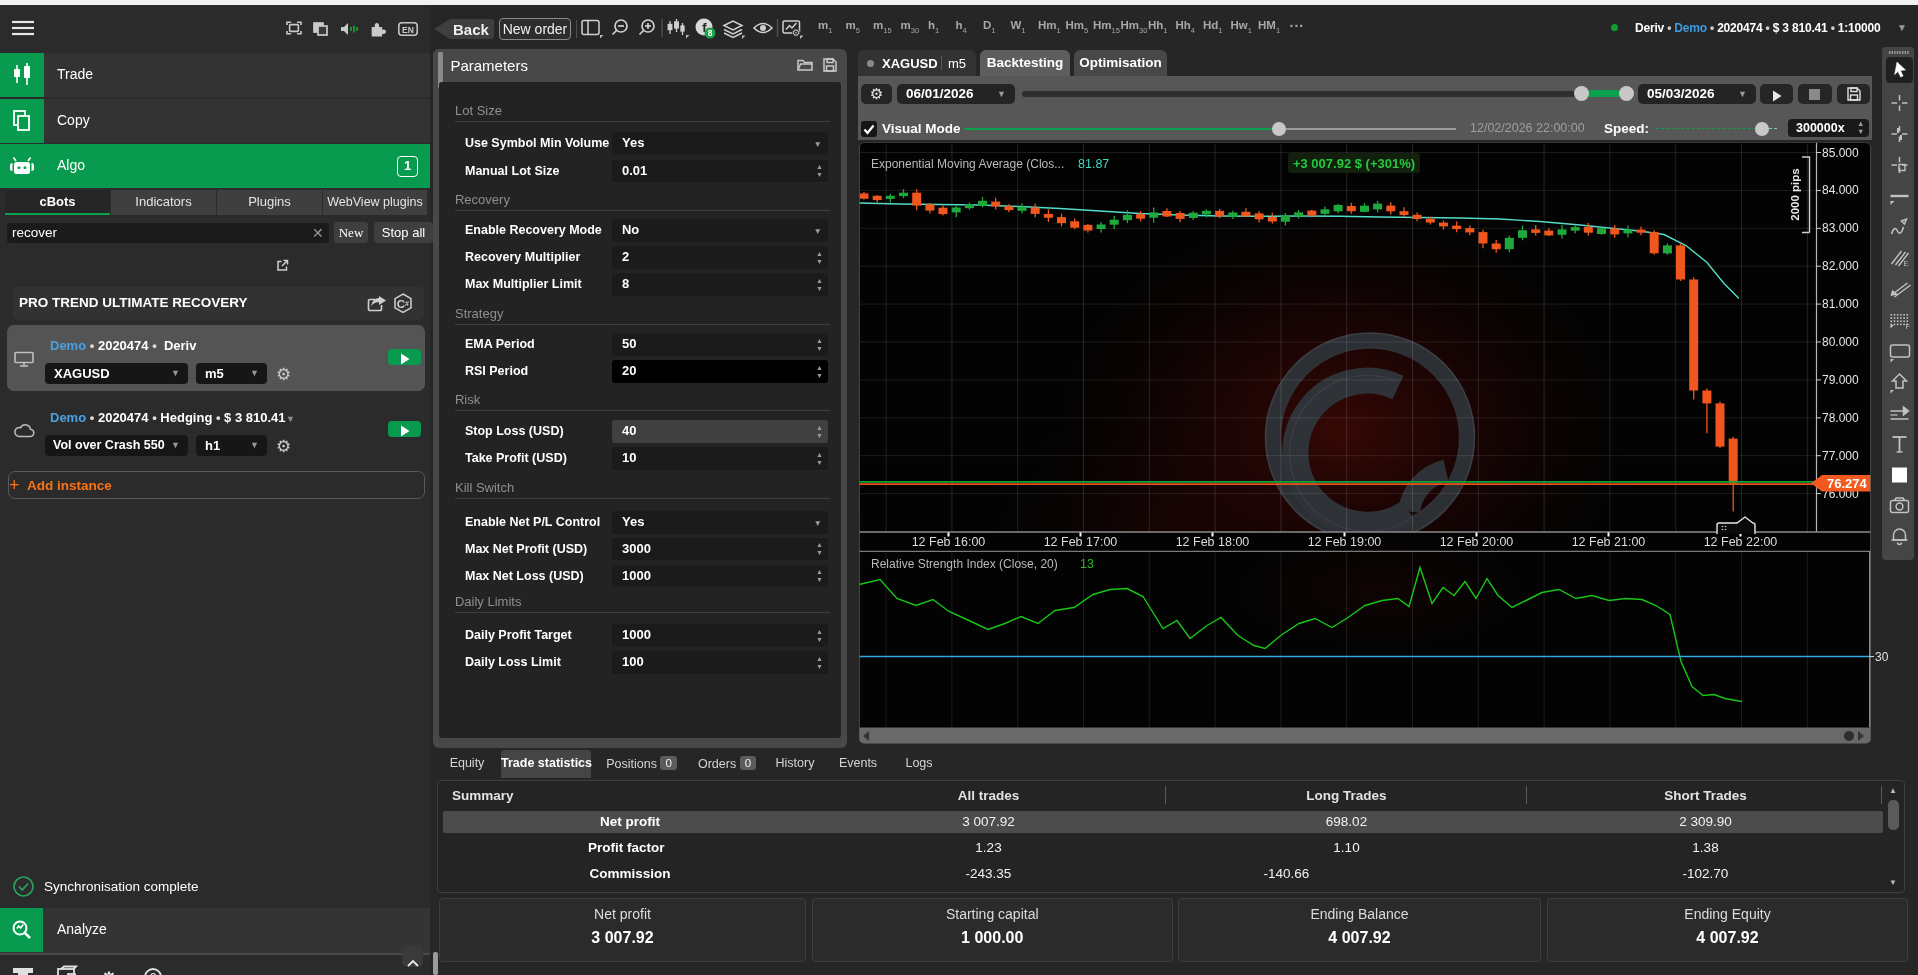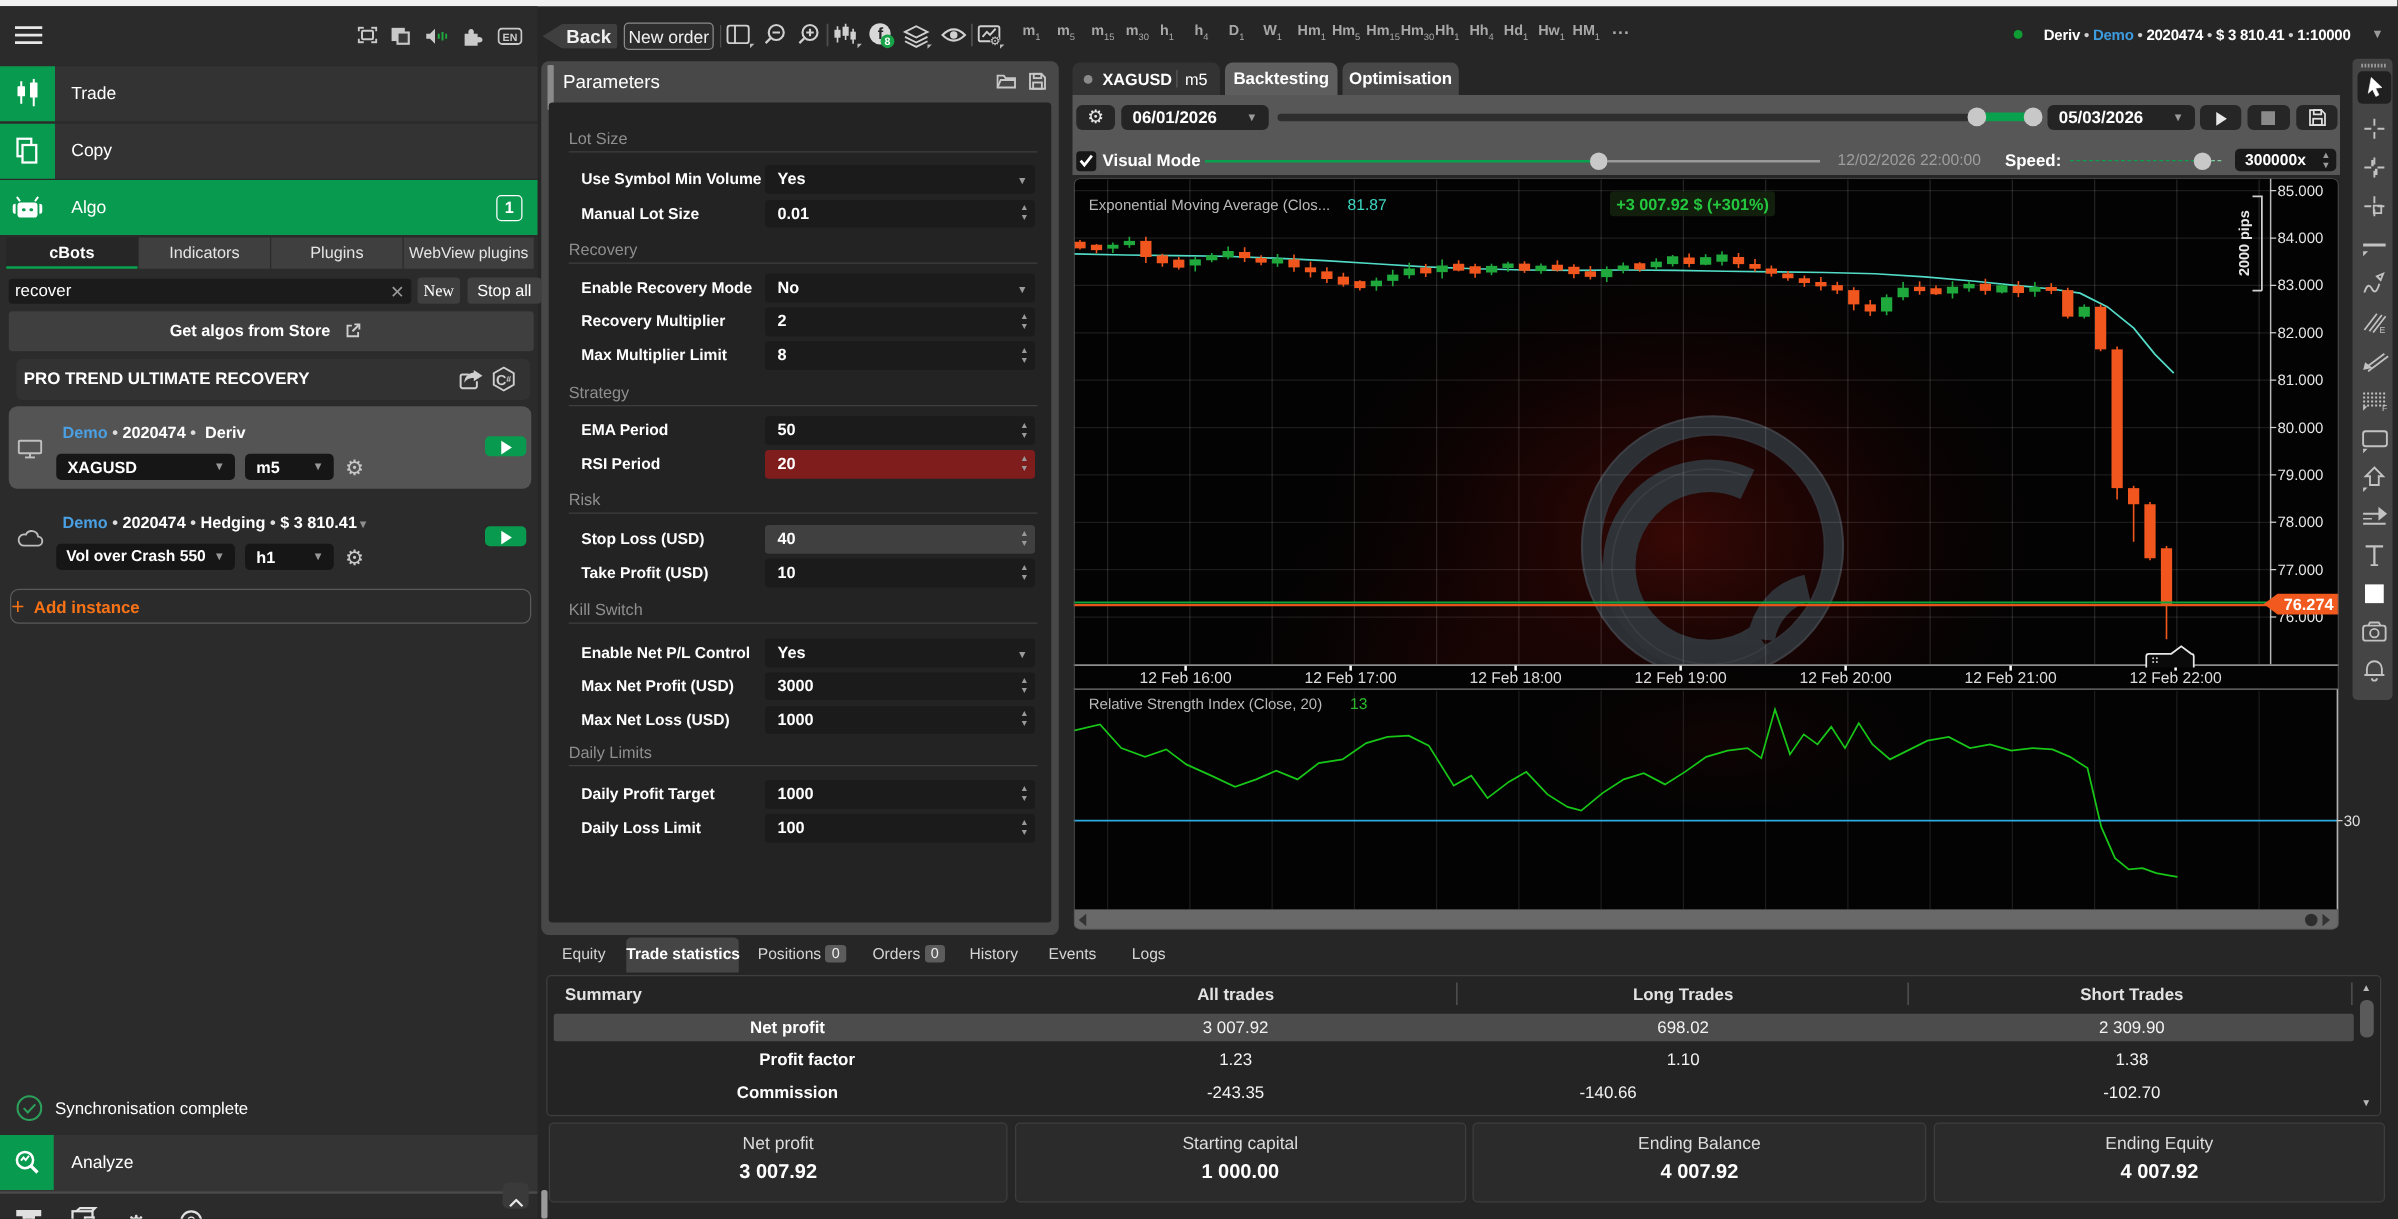--- a/index.html
+++ b/index.html
@@ -90,21 +90,20 @@
   <div class="abs" style="left:5px;top:185px;width:105px;height:25.5px;background:#262626;border-bottom:2.5px solid #0aa14e;color:#fff;font-weight:bold;font-size:13px;text-align:center;line-height:23px;">cBots</div>
   <div class="abs" style="left:111px;top:185px;width:105px;height:25.5px;background:#3f3f3f;color:#e4e4e4;font-size:13px;text-align:center;line-height:24px;">Indicators</div>
   <div class="abs" style="left:217px;top:185px;width:105px;height:25.5px;background:#3f3f3f;color:#e4e4e4;font-size:13px;text-align:center;line-height:24px;">Plugins</div>
   <div class="abs" style="left:323px;top:185px;width:104px;height:25.5px;background:#3f3f3f;color:#e4e4e4;font-size:12.5px;text-align:center;line-height:24px;">WebView plugins</div>
 
   <div class="abs" style="left:7px;top:218px;width:322px;height:20px;background:#1b1b1b;border-radius:3px;color:#fff;font-size:13.5px;line-height:20px;padding-left:5px;">recover</div>
   <div class="abs" style="left:312px;top:218px;color:#999;font-size:14px;line-height:20px;">✕</div>
   <div class="abs" style="left:334px;top:217px;width:34px;height:21.5px;background:#3f3f3f;border-radius:3px;color:#fff;font-size:13px;text-align:center;line-height:21px;font-family:Liberation Serif, serif;">New</div>
   <div class="abs" style="left:374px;top:217px;width:59px;height:21.5px;background:#3f3f3f;border-radius:3px;color:#fff;font-size:13px;text-align:center;line-height:21px;">Stop all</div>
 
-  <div class="abs" style="left:7px;top:244px;width:420px;height:32px;background:#3f3f3f;border-radius:3px;color:#fff;font-weight:bold;font-size:13px;text-align:center;line-height:32px;padding-right:34px;">Get algos from Store</div>
   <div class="abs" style="left:276px;top:253px;"><svg width="13" height="13" viewBox="0 0 13 13">
         <g stroke="#cfcfcf" stroke-width="1.5" fill="none">
           <path d="M5.5 2.5 H2 V11 H10.5 V7.5"></path>
           <path d="M7.5 1.5 H11.5 V5.5"></path>
           <line x1="11" y1="2" x2="6" y2="7"></line>
         </g>
       </svg></div>
 
   <div class="abs" style="left:13px;top:282px;width:411px;height:33px;background:#323232;border-radius:5px;"></div>
   <div class="abs" style="left:19px;top:290px;color:#fff;font-weight:bold;font-size:13.5px;">PRO TREND ULTIMATE RECOVERY</div>
@@ -217,21 +216,21 @@
       <div class="abs" style="left:173.4px;top:137px;width:216px;height:22.5px;background:#1b1b1b;border-radius:3px;color:#fff;font-weight:bold;font-size:13px;line-height:22.5px;padding-left:10px;">No<span class="abs" style="right:6px;top:7.5px;line-height:8px;color:#9a9a9a;font-size:8.5px;">▼</span></div>
       <div class="abs" style="left:26.4px;top:164px;color:#fff;font-weight:bold;font-size:12.5px;line-height:22.5px;">Recovery Multiplier</div>
       <div class="abs" style="left:173.4px;top:164px;width:216px;height:22.5px;background:#1b1b1b;border-radius:3px;color:#fff;font-weight:bold;font-size:13px;line-height:22.5px;padding-left:10px;">2<span class="abs" style="right:5px;top:3.5px;color:#9a9a9a;font-size:7px;line-height:8px;">▲<br>▼</span></div>
       <div class="abs" style="left:26.4px;top:191px;color:#fff;font-weight:bold;font-size:12.5px;line-height:22.5px;">Max Multiplier Limit</div>
       <div class="abs" style="left:173.4px;top:191px;width:216px;height:22.5px;background:#1b1b1b;border-radius:3px;color:#fff;font-weight:bold;font-size:13px;line-height:22.5px;padding-left:10px;">8<span class="abs" style="right:5px;top:3.5px;color:#9a9a9a;font-size:7px;line-height:8px;">▲<br>▼</span></div>
       <div class="abs" style="left:16.4px;top:223.5px;color:#8f8f8f;font-size:13px;">Strategy</div>
       <div class="abs" style="left:16.4px;top:241.5px;width:375px;height:1px;background:#3f3f3f;"></div>
       <div class="abs" style="left:26.4px;top:251px;color:#fff;font-weight:bold;font-size:12.5px;line-height:22.5px;">EMA Period</div>
       <div class="abs" style="left:173.4px;top:251px;width:216px;height:22.5px;background:#1b1b1b;border-radius:3px;color:#fff;font-weight:bold;font-size:13px;line-height:22.5px;padding-left:10px;">50<span class="abs" style="right:5px;top:3.5px;color:#9a9a9a;font-size:7px;line-height:8px;">▲<br>▼</span></div>
       <div class="abs" style="left:26.4px;top:278px;color:#fff;font-weight:bold;font-size:12.5px;line-height:22.5px;">RSI Period</div>
-      <div class="abs" style="left:173.4px;top:278px;width:216px;height:22.5px;background:#7f1d1d;border-radius:3px;color:#fff;font-weight:bold;font-size:13px;line-height:22.5px;padding-left:10px;">20<span class="abs" style="right:5px;top:3.5px;color:#9a9a9a;font-size:7px;line-height:8px;">▲<br>▼</span></div>
+      <div class="abs" style="left:173.4px;top:278px;width:216px;height:22.5px;background:#000000;border-radius:3px;color:#fff;font-weight:bold;font-size:13px;line-height:22.5px;padding-left:10px;">20<span class="abs" style="right:5px;top:3.5px;color:#9a9a9a;font-size:7px;line-height:8px;">▲<br>▼</span></div>
       <div class="abs" style="left:16.4px;top:310px;color:#8f8f8f;font-size:13px;">Risk</div>
       <div class="abs" style="left:16.4px;top:328px;width:375px;height:1px;background:#3f3f3f;"></div>
       <div class="abs" style="left:26.4px;top:338px;color:#fff;font-weight:bold;font-size:12.5px;line-height:22.5px;">Stop Loss (USD)</div>
       <div class="abs" style="left:173.4px;top:338px;width:216px;height:22.5px;background:#404040;border-radius:3px;color:#fff;font-weight:bold;font-size:13px;line-height:22.5px;padding-left:10px;">40<span class="abs" style="right:5px;top:3.5px;color:#9a9a9a;font-size:7px;line-height:8px;">▲<br>▼</span></div>
       <div class="abs" style="left:26.4px;top:365px;color:#fff;font-weight:bold;font-size:12.5px;line-height:22.5px;">Take Profit (USD)</div>
       <div class="abs" style="left:173.4px;top:365px;width:216px;height:22.5px;background:#1b1b1b;border-radius:3px;color:#fff;font-weight:bold;font-size:13px;line-height:22.5px;padding-left:10px;">10<span class="abs" style="right:5px;top:3.5px;color:#9a9a9a;font-size:7px;line-height:8px;">▲<br>▼</span></div>
       <div class="abs" style="left:16.4px;top:398px;color:#8f8f8f;font-size:13px;">Kill Switch</div>
       <div class="abs" style="left:16.4px;top:416px;width:375px;height:1px;background:#3f3f3f;"></div>
       <div class="abs" style="left:26.4px;top:429px;color:#fff;font-weight:bold;font-size:12.5px;line-height:22.5px;">Enable Net P/L Control</div>
       <div class="abs" style="left:173.4px;top:429px;width:216px;height:22.5px;background:#1b1b1b;border-radius:3px;color:#fff;font-weight:bold;font-size:13px;line-height:22.5px;padding-left:10px;">Yes<span class="abs" style="right:6px;top:7.5px;line-height:8px;color:#9a9a9a;font-size:8.5px;">▼</span></div>
@@ -760,21 +759,21 @@
 <div class="abs" style="left:1278px;top:788px;width:137px;color:#e2e2e2;font-size:13.5px;font-weight:bold;text-align:center;">Long Trades</div>
 <div class="abs" style="left:1637px;top:788px;width:137px;color:#e2e2e2;font-size:13.5px;font-weight:bold;text-align:center;">Short Trades</div>
 <div class="abs" style="left:1165px;top:786px;width:1px;height:18px;background:#5a5a5a;"></div>
 <div class="abs" style="left:1526px;top:786px;width:1px;height:18px;background:#5a5a5a;"></div>
 <div class="abs" style="left:1881px;top:786px;width:1px;height:18px;background:#5a5a5a;"></div>
 <div class="abs" style="left:443px;top:810.5px;width:1440px;height:22px;background:#4c4c4c;border-radius:2px;"></div>
 <div class="abs" style="left:560px;top:813.5px;width:140px;color:#fff;font-size:13.5px;font-weight:bold;text-align:center;">Net profit</div>
 <div class="abs" style="left:920px;top:813.5px;width:137px;color:#f2f2f2;font-size:13.5px;text-align:center;">3 007.92</div>
 <div class="abs" style="left:1278px;top:813.5px;width:137px;color:#f2f2f2;font-size:13.5px;text-align:center;">698.02</div>
 <div class="abs" style="left:1637px;top:813.5px;width:137px;color:#f2f2f2;font-size:13.5px;text-align:center;">2 309.90</div>
-<div class="abs" style="left:544px;top:839.5px;width:140px;color:#fff;font-size:13.5px;font-weight:bold;text-align:right;">Profit factor</div>
+<div class="abs" style="left:588px;top:839.5px;width:140px;color:#fff;font-size:13.5px;font-weight:bold;text-align:left;">Profit factor</div>
 <div class="abs" style="left:920px;top:839.5px;width:137px;color:#f2f2f2;font-size:13.5px;text-align:center;">1.23</div>
 <div class="abs" style="left:1278px;top:839.5px;width:137px;color:#f2f2f2;font-size:13.5px;text-align:center;">1.10</div>
 <div class="abs" style="left:1637px;top:839.5px;width:137px;color:#f2f2f2;font-size:13.5px;text-align:center;">1.38</div>
 <div class="abs" style="left:560px;top:866px;width:140px;color:#fff;font-size:13.5px;font-weight:bold;text-align:center;">Commission</div>
 <div class="abs" style="left:920px;top:866px;width:137px;color:#f2f2f2;font-size:13.5px;text-align:center;">-243.35</div>
 <div class="abs" style="left:1218px;top:866px;width:137px;color:#f2f2f2;font-size:13.5px;text-align:center;">-140.66</div>
 <div class="abs" style="left:1637px;top:866px;width:137px;color:#f2f2f2;font-size:13.5px;text-align:center;">-102.70</div>
 <div class="abs" style="left:1886px;top:782px;width:16px;height:108px;">
  <div class="abs" style="left:3px;top:4px;color:#b9b9b9;font-size:8px;">▲</div>
  <div class="abs" style="left:2px;top:18px;width:11px;height:30px;background:#5a5a5a;border-radius:5px;"></div>

